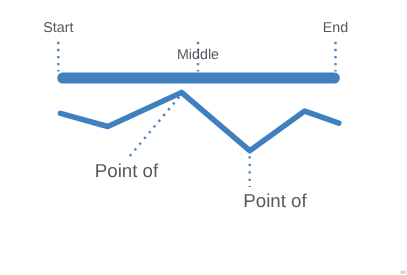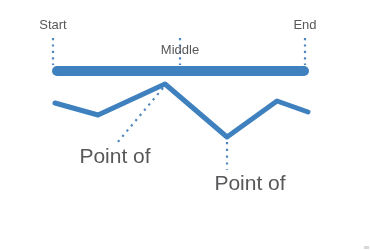--- a/index.html
+++ b/index.html
@@ -37,21 +37,21 @@
     font-size: 13px;
     font-weight: 400;
     line-height: 20px;
     white-space: nowrap;
     letter-spacing: 0px;
   }
   .callout-label {
     position: absolute;
     color: #58585a;
     font-family: "Liberation Sans", sans-serif;
-    font-size: 21px;
+    font-size: 17px;
     font-weight: 400;
     line-height: 19px;
     white-space: nowrap;
     text-align: center;
     letter-spacing: 0px;
   }
   .lbl-start  { left: 53px;  top: 15px; transform: translateX(-50%); }
   .lbl-middle { left: 180px; top: 15px; transform: translateX(-50%); margin-top: 25px; }
   .lbl-end    { left: 305px; top: 15px; transform: translateX(-50%); }
   .lbl-max    { left: 115px; top: 146px; transform: translateX(-50%); }

